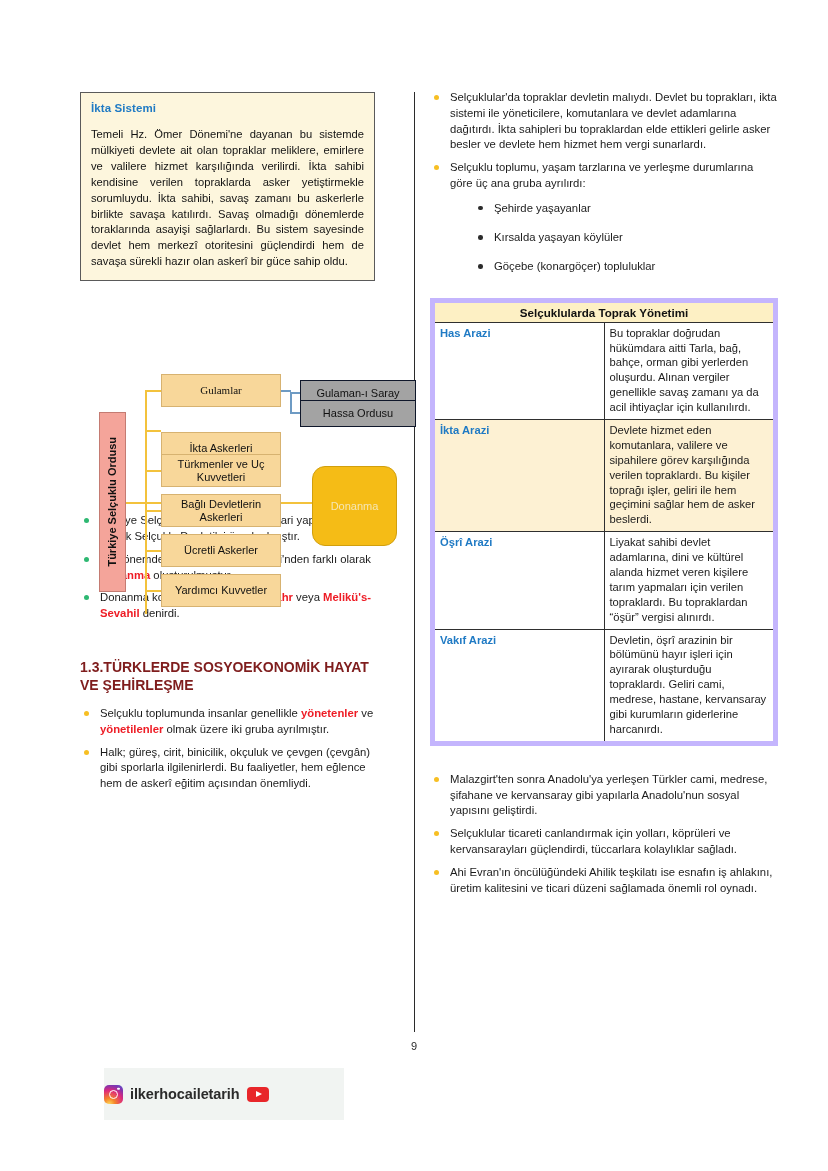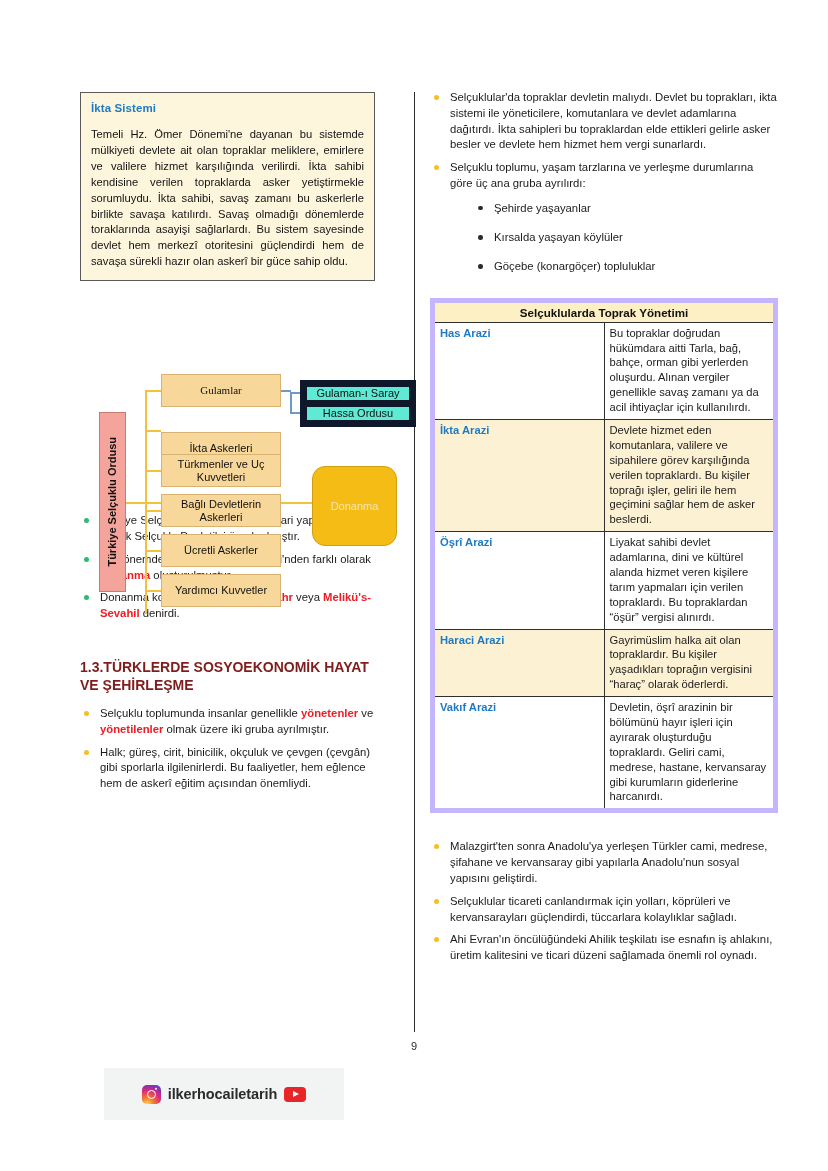--- a/index.html
+++ b/index.html
@@ -114,22 +114,22 @@
   .dg-b2 { top: 80px; }
   .dg-b3 { top: 102px; }
   .dg-b4 { top: 142px; }
   .dg-b5 { top: 182px; }
   .dg-b6 { top: 222px; }
 
   .dg-sub {
     left: 205px;
     width: 116px;
     height: 27px;
-    background: #5eead4;
-    border: 7px solid #0f172a;
+    background: #a3a3a3;
+    border: 1px solid #0f172a;
     font-size: 11px;
   }
   .dg-s1 { top: 28px; }
   .dg-s2 { top: 48px; }
 
   .dg-navy {
     left: 217px;
     top: 114px;
     width: 85px;
     height: 80px;
@@ -241,21 +241,21 @@
   }
   .footer-badge {
     position: absolute;
     left: 104px;
     top: 1068px;
     width: 240px;
     height: 52px;
     background: #f1f4f2;
     display: flex;
     align-items: center;
-    justify-content: center;
+    justify-content: flex-start;
     gap: 7px;
   }
   .footer-rule-l, .footer-rule-r {
     position: absolute;
     top: 1094px;
     height: 1px;
     background: #b9c4bd;
     width: 26px;
   }
   .footer-rule-l { left: 104px; }
@@ -417,24 +417,20 @@
             <td>Bu topraklar doğrudan hükümdara aitti Tarla, bağ, bahçe, orman gibi yerlerden oluşurdu. Alınan vergiler genellikle savaş zamanı ya da acil ihtiyaçlar için kullanılırdı.</td>
           </tr>
           <tr class="row-cream">
             <td class="label">İkta Arazi</td>
             <td>Devlete hizmet eden komutanlara, valilere ve sipahilere görev karşılığında verilen topraklardı. Bu kişiler toprağı işler, geliri ile hem geçimini sağlar hem de asker beslerdi.</td>
           </tr>
           <tr class="row-white">
             <td class="label">Öşrî Arazi</td>
             <td>Liyakat sahibi devlet adamlarına, dini ve kültürel alanda hizmet veren kişilere tarım yapmaları için verilen topraklardı. Bu topraklardan “öşür” vergisi alınırdı.</td>
           </tr>
-          <tr class="row-cream">
-            <td class="label">Haraci Arazi</td>
-            <td>Gayrimüslim halka ait olan topraklardır. Bu kişiler yaşadıkları toprağın vergisini “haraç” olarak öderlerdi.</td>
-          </tr>
           <tr class="row-white">
             <td class="label">Vakıf Arazi</td>
             <td>Devletin, öşrî arazinin bir bölümünü hayır işleri için ayırarak oluşturduğu topraklardı. Geliri cami, medrese, hastane, kervansaray gibi kurumların giderlerine harcanırdı.</td>
           </tr>
         </tbody>
     </table>
 
     <div style="height:26px"></div>
 
     <ul class="blist yellow" id="bottom-list">

